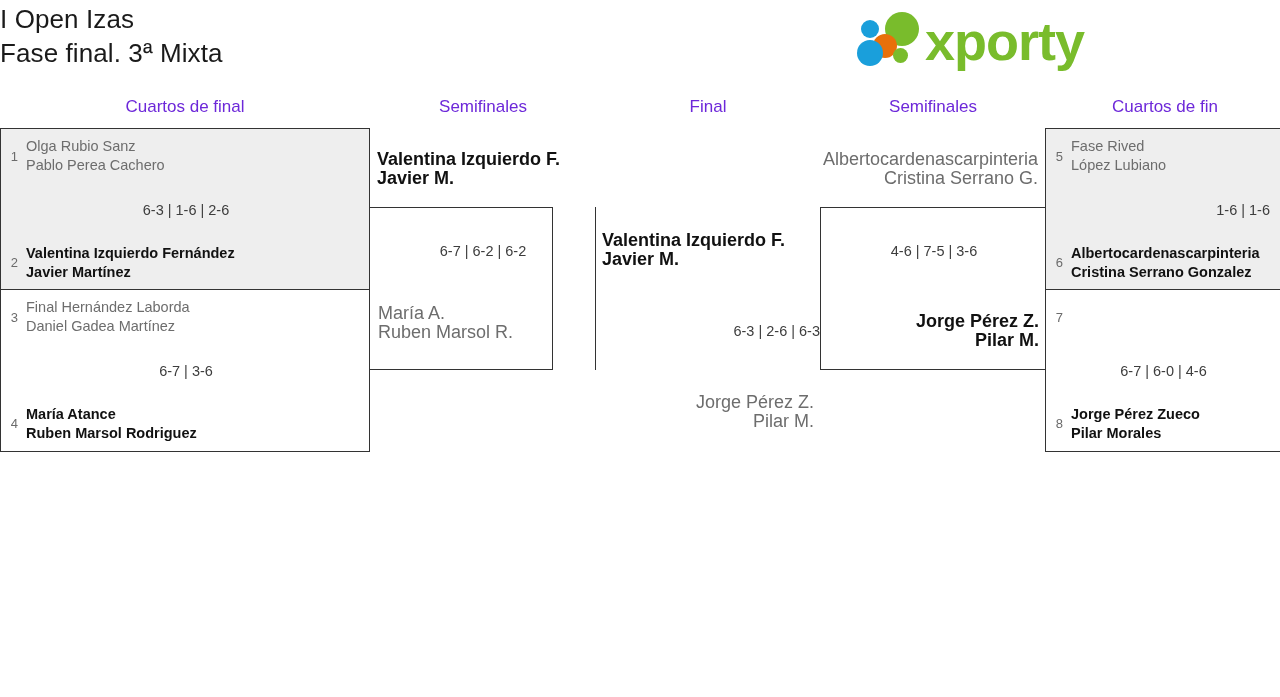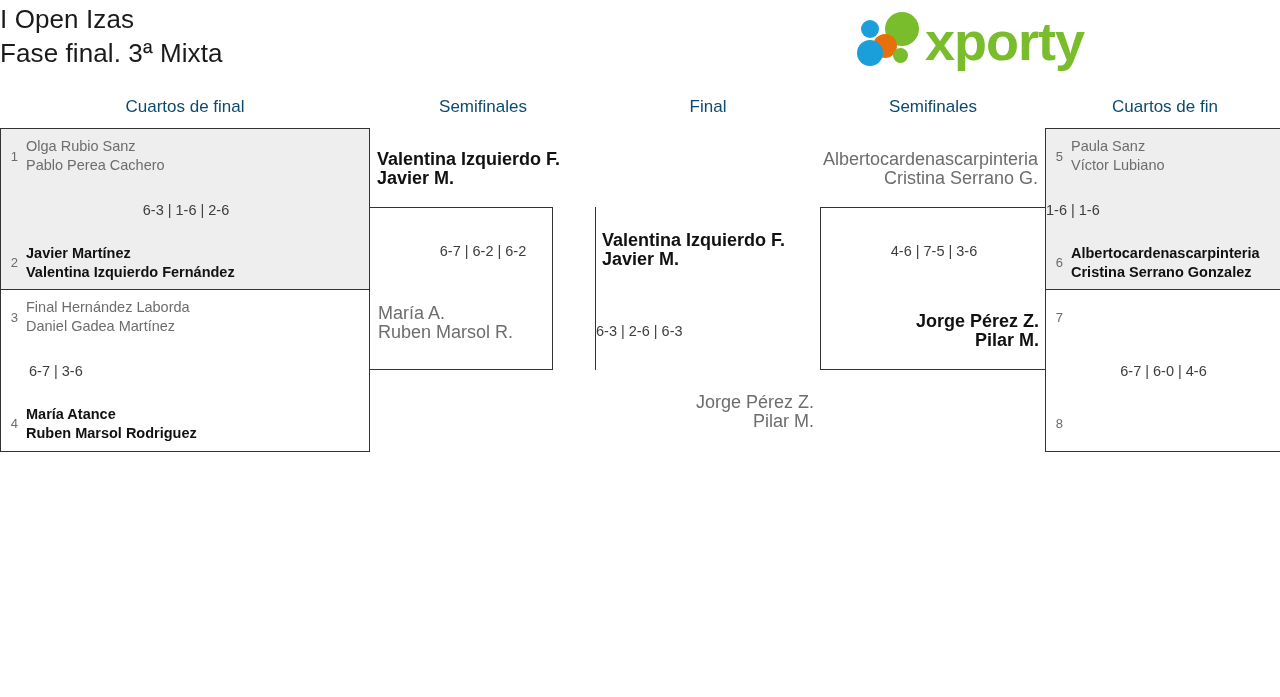--- a/index.html
+++ b/index.html
@@ -56,21 +56,21 @@
     color: #79bc2c;
     letter-spacing: -1px;
   }
 
   
   .round-heading {
     position: absolute;
     top: 96px;
     font-size: 17px;
     line-height: 22px;
-    color: #0c4a6e;
+    color: #6d28d9;
     font-weight: 400;
     text-align: center;
     white-space: nowrap;
   }
 
   
   .match-box {
     position: absolute;
     border: 1px solid #333333;
     background: #ffffff;
@@ -153,35 +153,35 @@
       <span class="seed" style="padding-top:10px;">1</span>
       <span class="names">
         <span class="nm">Olga Rubio Sanz</span>
         <span class="nm">Pablo Perea Cachero</span>
       </span>
     </div>
     <div class="score" style="left:0; top:72px; width:370px; text-align:center;">6-3 | 1-6 | 2-6</div>
     <div class="slot winner" style="left:7px; top:115px;">
       <span class="seed">2</span>
       <span class="names">
+        <span class="nm">Valentina Izquierdo Fernández</span>
         <span class="nm">Javier Martínez</span>
-        <span class="nm">Valentina Izquierdo Fernández</span>
       </span>
     </div>
   </div>
 
   <div class="match-box no-top-border" style="left:0px; top:290px; width:370px; height:162px;">
     <div class="slot loser" style="left:7px; top:8px;">
       <span class="seed" style="padding-top:10px;">3</span>
       <span class="names">
         <span class="nm">Final Hernández Laborda</span>
         <span class="nm">Daniel Gadea Martínez</span>
       </span>
     </div>
-    <div class="score" style="left:0; top:72px; width:370px; margin-left:28px;">6-7 | 3-6</div>
+    <div class="score" style="left:0; top:72px; width:370px; text-align:center;">6-7 | 3-6</div>
     <div class="slot winner" style="left:7px; top:115px;">
       <span class="seed">4</span>
       <span class="names">
         <span class="nm">María Atance</span>
         <span class="nm">Ruben Marsol Rodriguez</span>
       </span>
     </div>
   </div>
 
   <div class="float-names winner" style="left:377px; top:150px;">
@@ -198,21 +198,21 @@
   </div>
 
   <div class="line v" style="left:595px; top:207px; height:163px;"></div>
   <div class="line v" style="left:820px; top:207px; height:163px;"></div>
 
   <div class="float-names winner" style="left:602px; top:231px;">
     <span class="nm">Valentina Izquierdo F.</span><br>
     <span class="nm">Javier M.</span>
   </div>
 
-  <div class="score" style="left:596px; top:322px; width:224px; text-align:left;">6-3 | 2-6 | 6-3</div>
+  <div class="score" style="left:596px; top:322px; width:224px; text-align:right;">6-3 | 2-6 | 6-3</div>
 
   <div class="float-names loser" style="left:596px; top:393px; width:218px; text-align:right;">
     <span class="nm">Jorge Pérez Z.</span><br>
     <span class="nm">Pilar M.</span>
   </div>
 
   <div class="float-names loser" style="left:760px; top:150px; width:278px; text-align:right;">
     <span class="nm">Albertocardenascarpinteria</span><br>
     <span class="nm">Cristina Serrano G.</span>
   </div>
@@ -222,37 +222,41 @@
     <div class="float-names winner" style="left:0px; top:104px; width:218px; text-align:right;">
       <span class="nm">Jorge Pérez Z.</span><br>
       <span class="nm">Pilar M.</span>
     </div>
   </div>
 
   <div class="match-box shaded" style="left:1045px; top:128px; width:370px; height:162px;">
     <div class="slot loser" style="left:7px; top:8px;">
       <span class="seed" style="padding-top:10px;">5</span>
       <span class="names">
-        <span class="nm">Paula Sanz</span>
-        <span class="nm">Víctor Lubiano</span>
-      </span>
-    </div>
-    <div class="score" style="left:0; top:72px; width:224px; text-align:left;">1-6 | 1-6</div>
+        <span class="nm">Fase Rived</span>
+        <span class="nm">López Lubiano</span>
+      </span>
+    </div>
+    <div class="score" style="left:0; top:72px; width:224px; text-align:right;">1-6 | 1-6</div>
     <div class="slot winner" style="left:7px; top:115px;">
       <span class="seed">6</span>
       <span class="names">
         <span class="nm">Albertocardenascarpinteria</span>
         <span class="nm">Cristina Serrano Gonzalez</span>
       </span>
     </div>
   </div>
 
   <div class="match-box no-top-border" style="left:1045px; top:290px; width:370px; height:162px;">
     <div class="slot loser" style="left:7px; top:8px;">
       <span class="seed" style="padding-top:10px;">7</span>
     </div>
     <div class="score" style="left:0; top:72px; width:235px; text-align:center;">6-7 | 6-0 | 4-6</div>
     <div class="slot winner" style="left:7px; top:115px;">
       <span class="seed">8</span>
+      <span class="names">
+        <span class="nm">Jorge Pérez Zueco</span>
+        <span class="nm">Pilar Morales</span>
+      </span>
     </div>
   </div>
 
 </div>
 
 </body></html>

